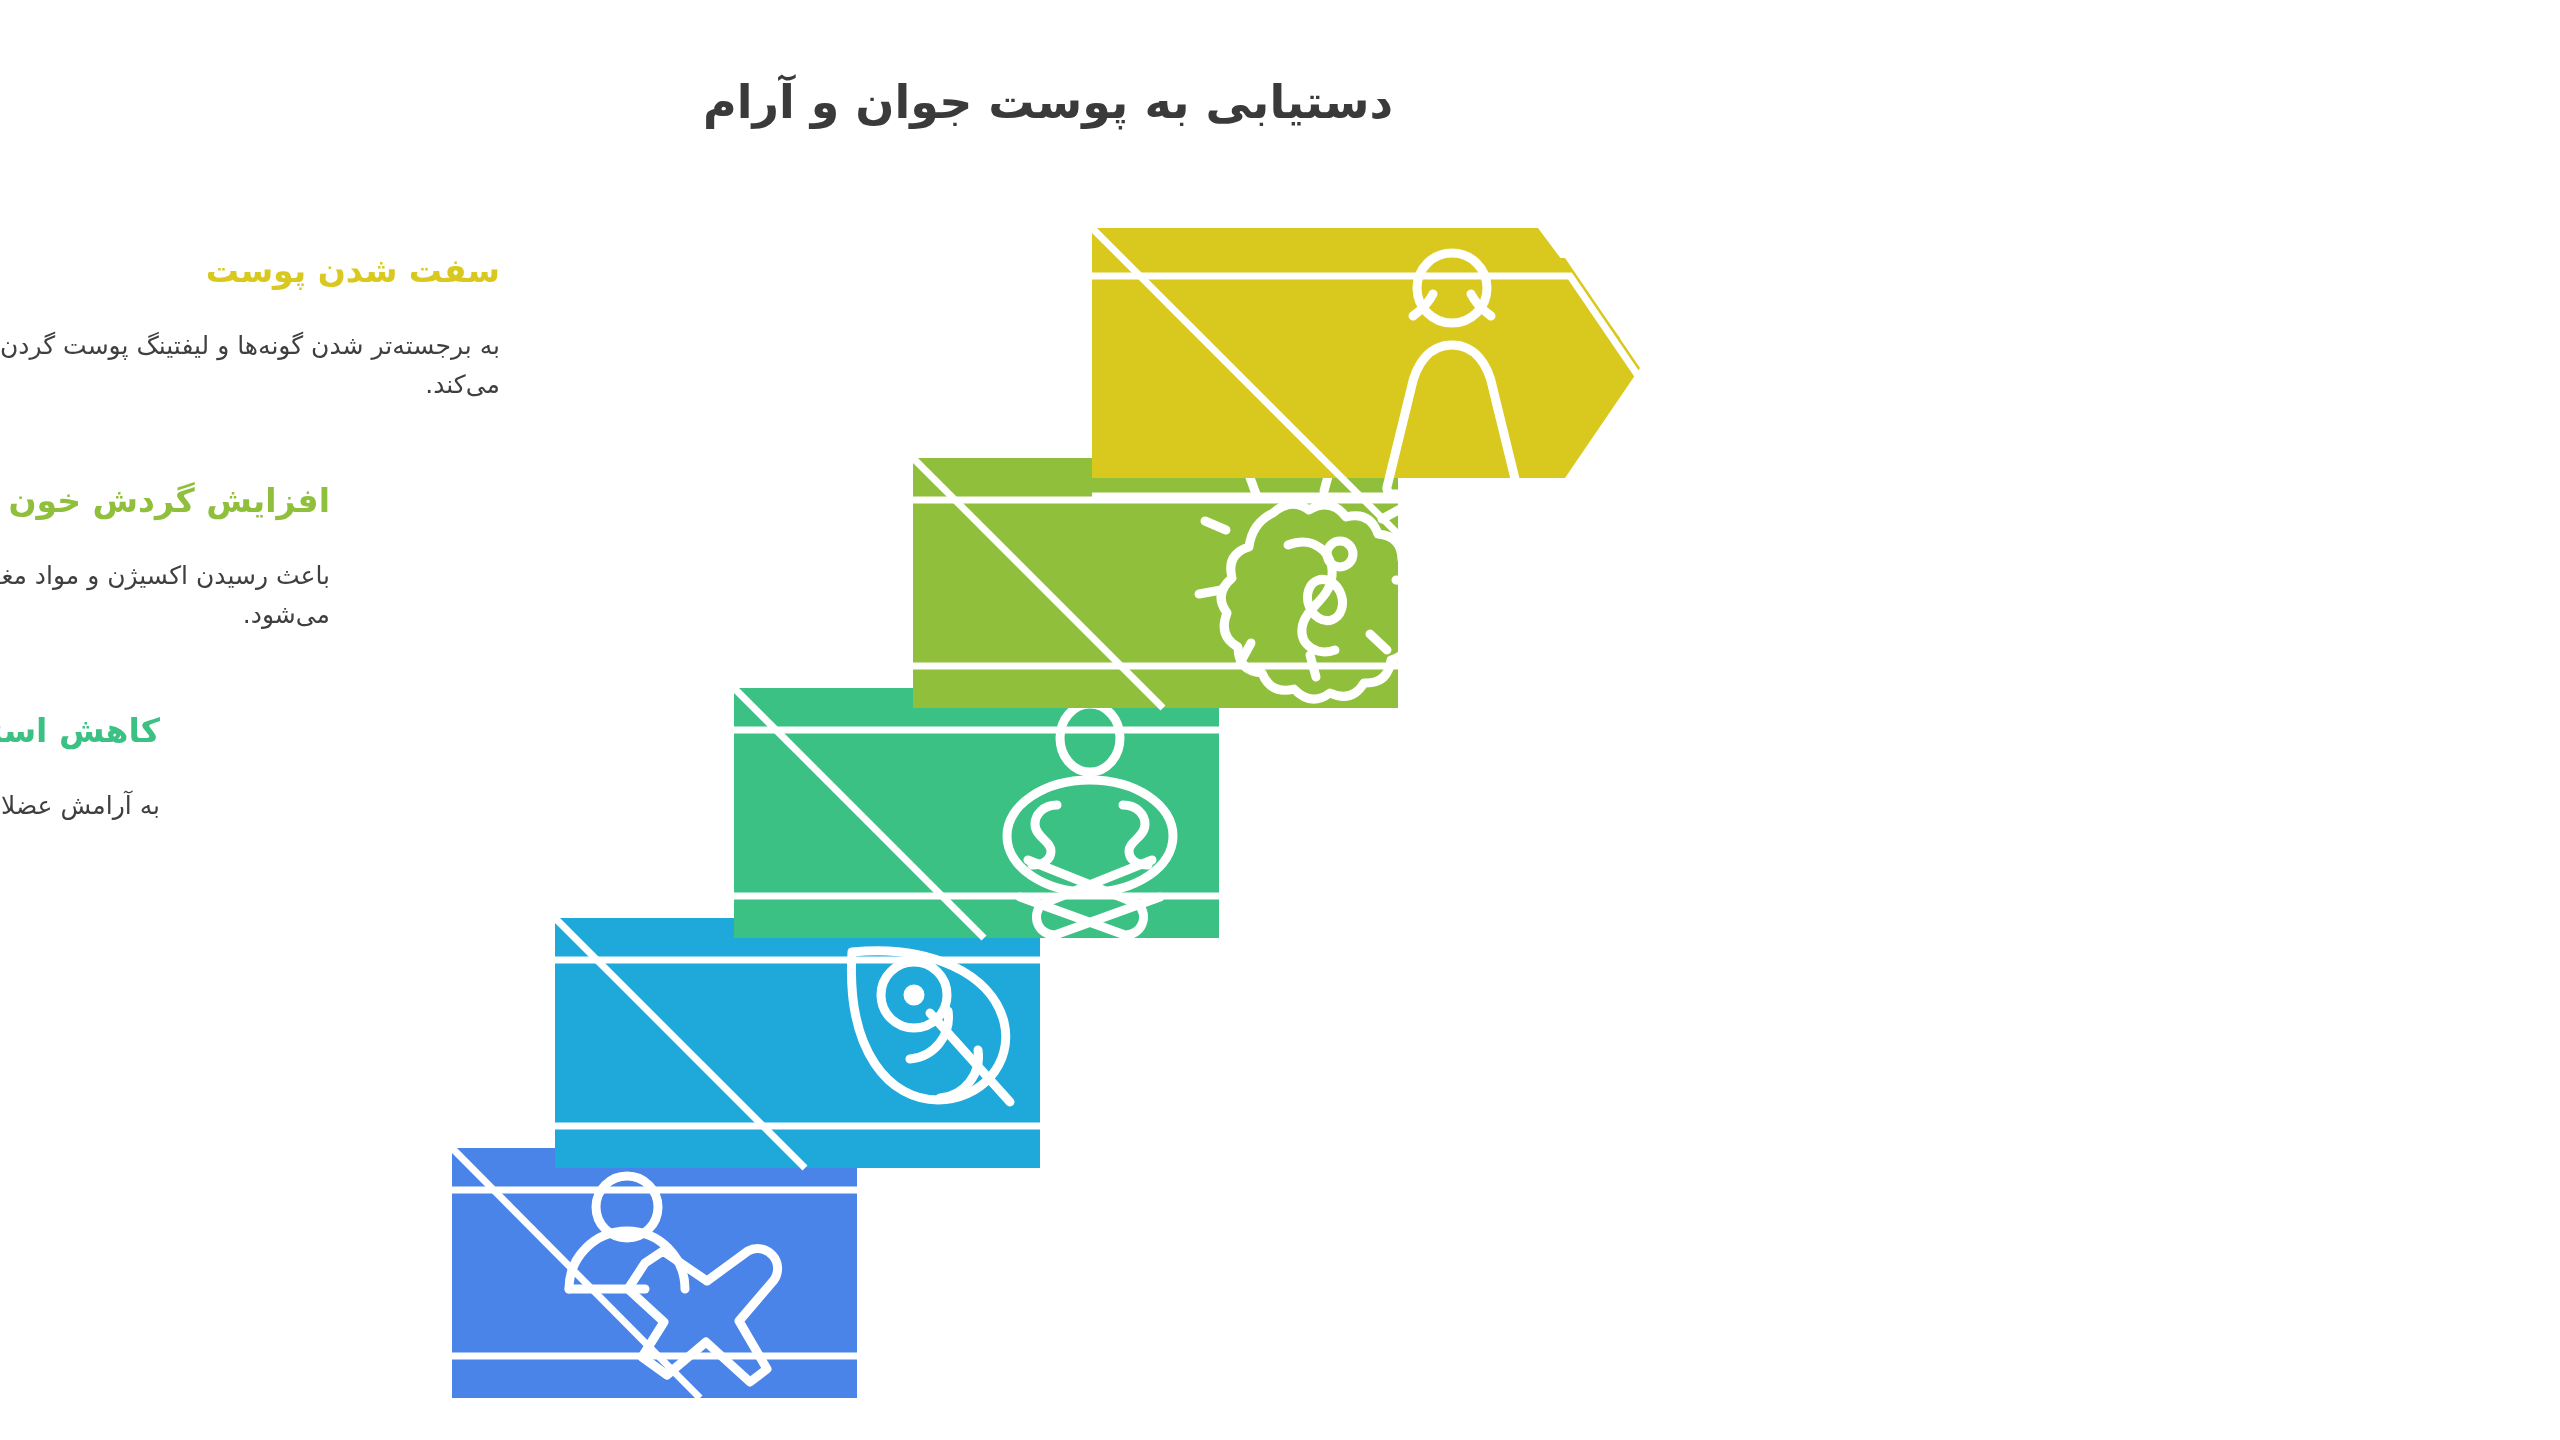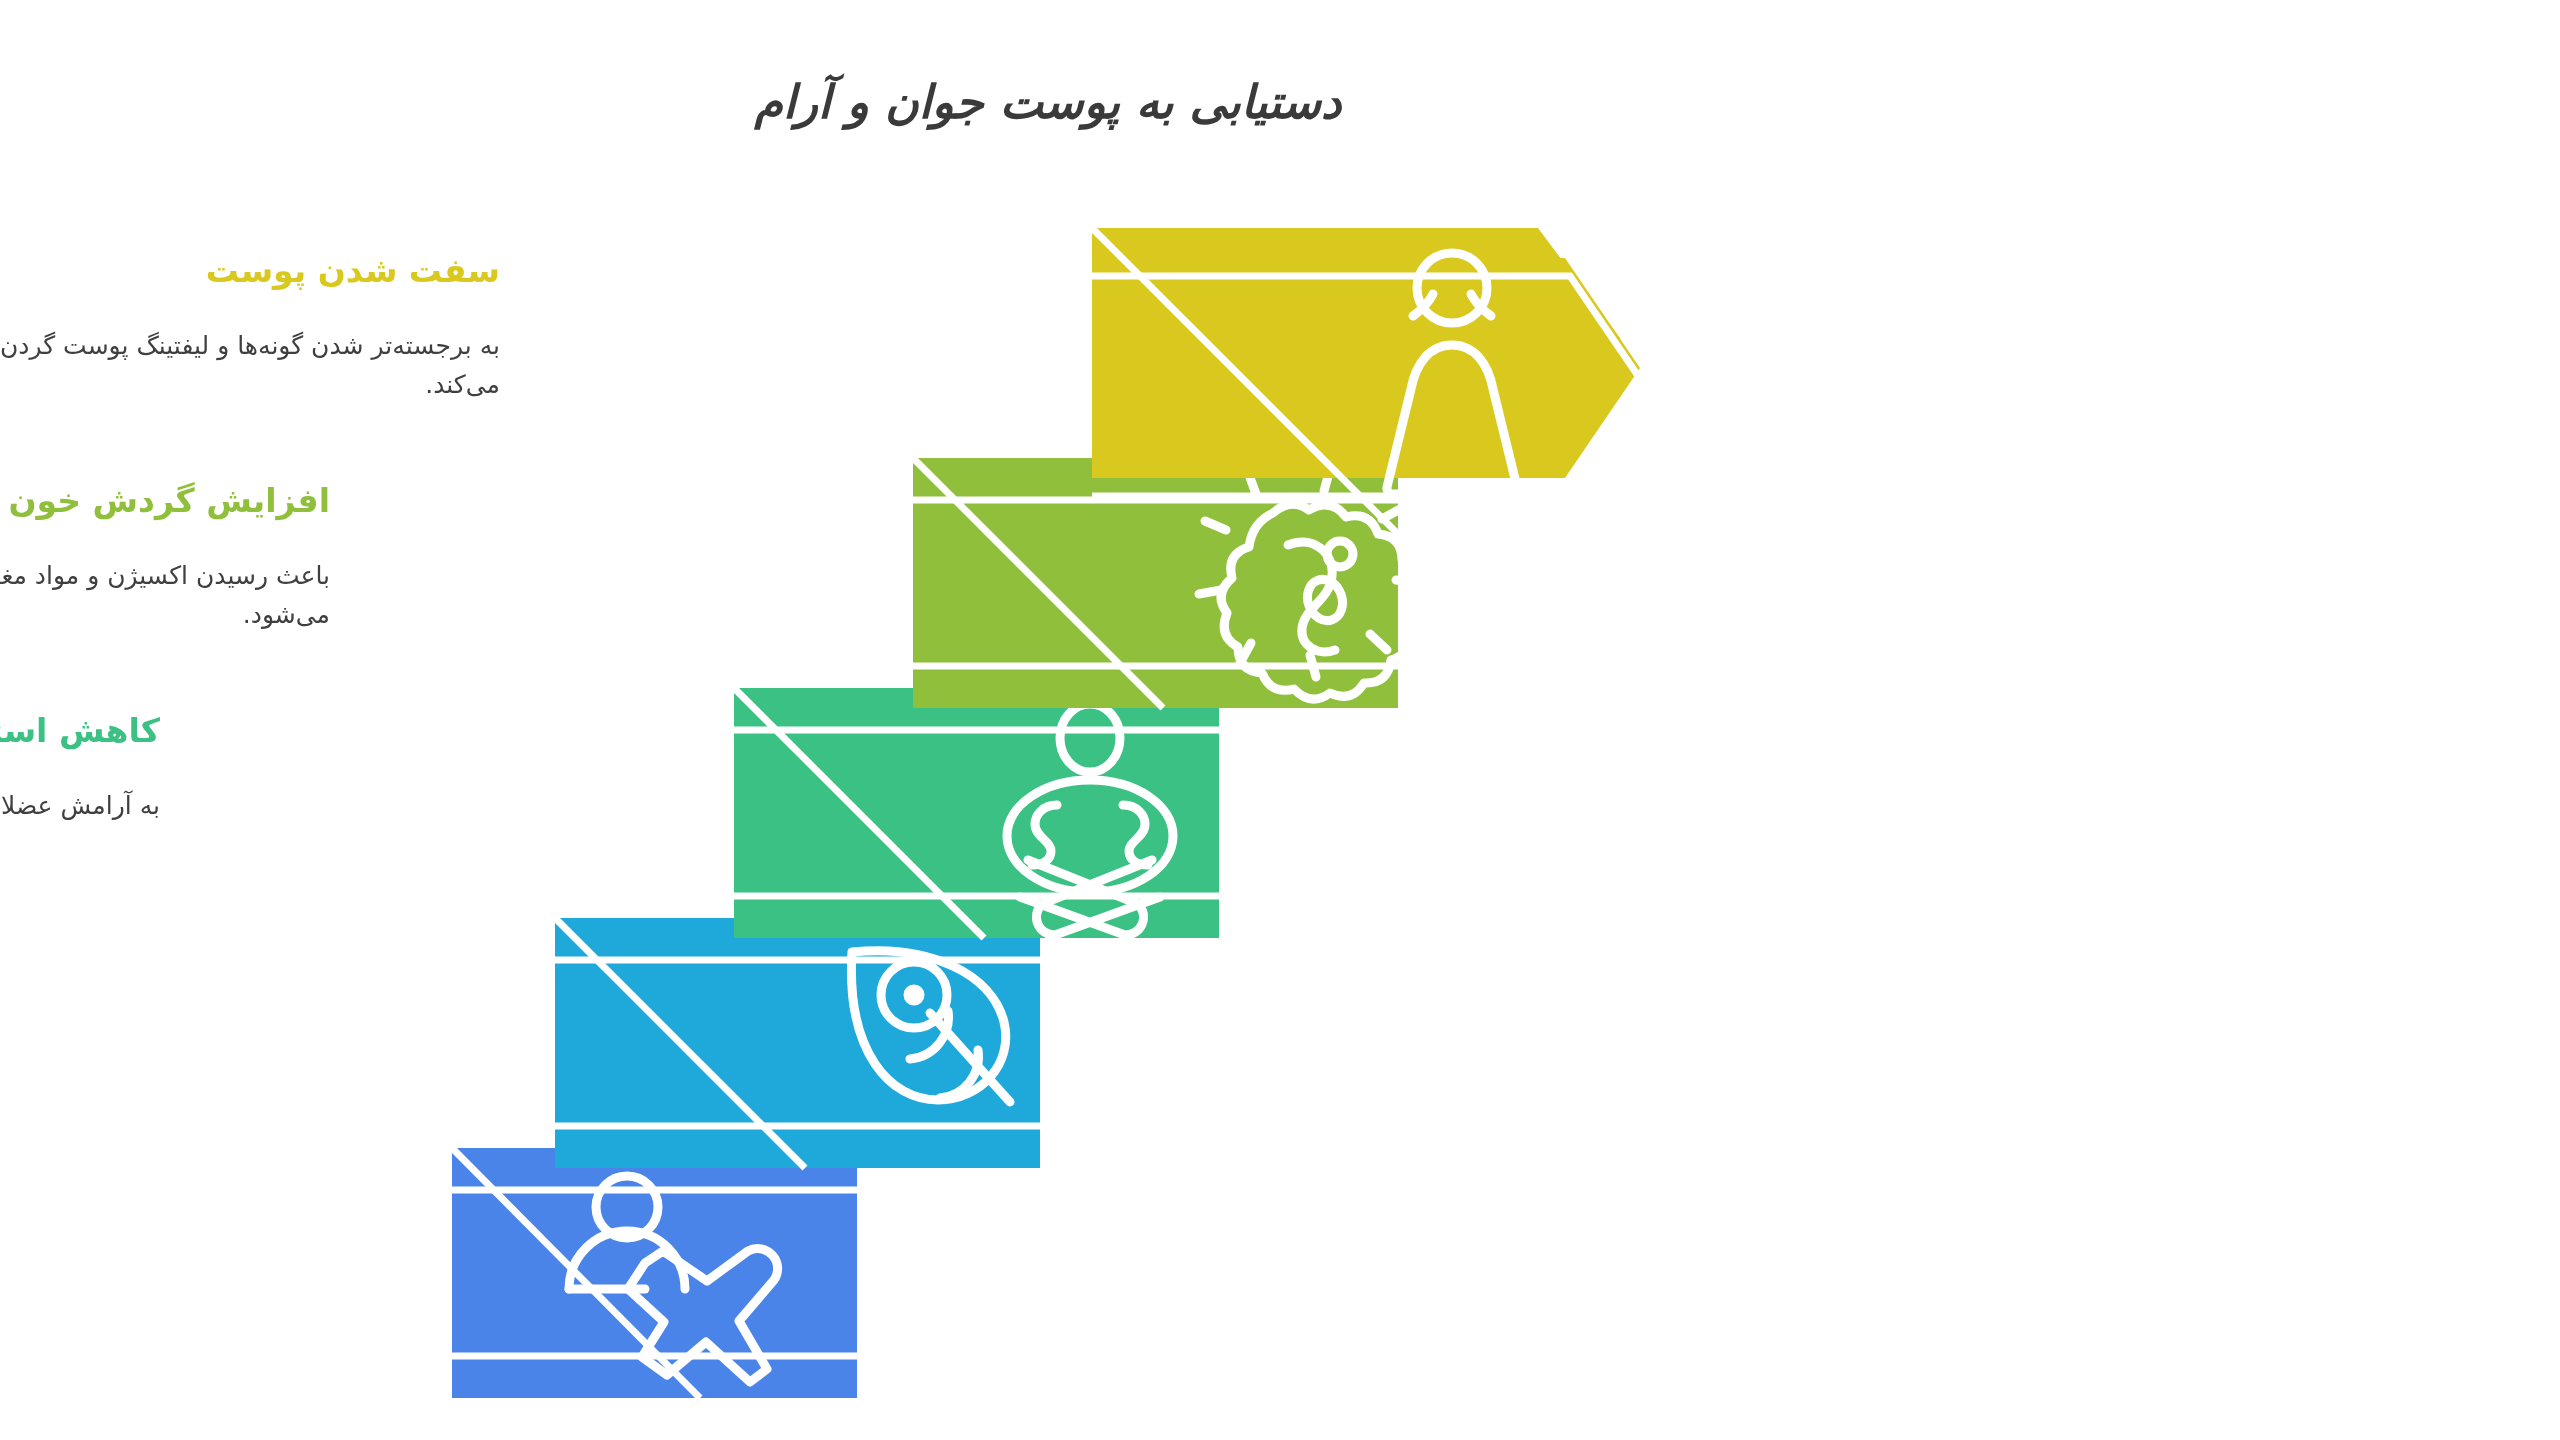--- a/index.html
+++ b/index.html
@@ -20,21 +20,20 @@
     top: 42px;
     left: 0;
     width: 2096px;
     text-align: center;
     font-size: 46px;
     font-weight: bold;
     color: #3a3a3a;
     direction: rtl;
     letter-spacing: 0px;
     line-height: 1.3;
-    font-style: italic;
   }
 
   #diagram {
     position: absolute;
     top: 0;
     left: 0;
     width: 2560px;
     height: 1440px;
   }
 

